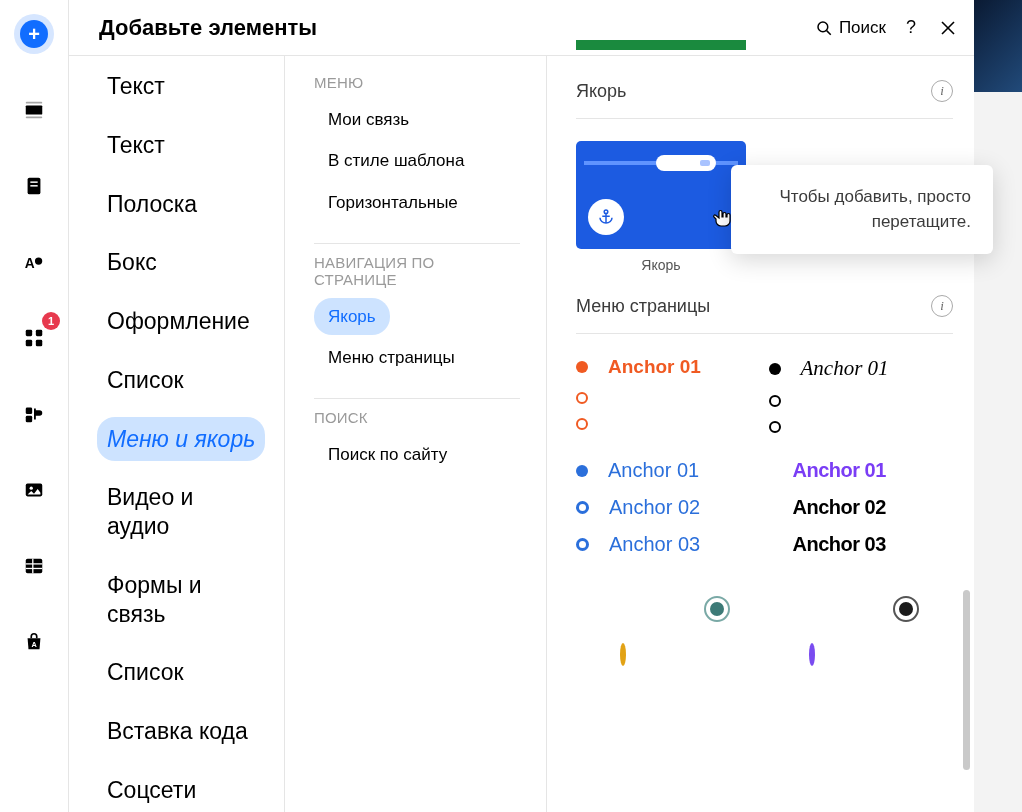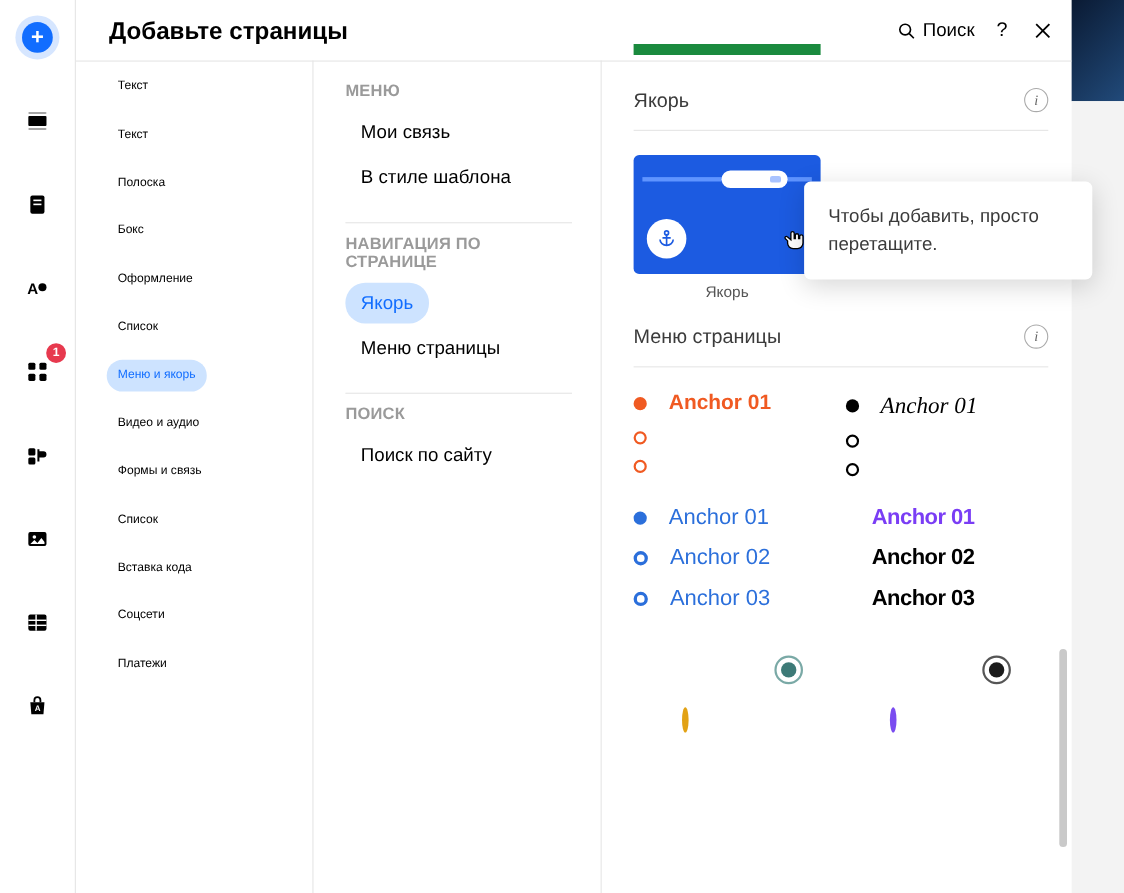--- a/index.html
+++ b/index.html
@@ -22,27 +22,27 @@
   .search-btn { display:flex; align-items:center; gap:6px; font-size:17px; color:#000; cursor:pointer; }
   .help-btn { font-size:18px; cursor:pointer; }
   .close-btn { width:24px; height:24px; display:flex; align-items:center; justify-content:center; cursor:pointer; font-size:20px; }
   .close-btn svg{ width:18px; height:18px; stroke:#000; stroke-width:2.2; }
 
   .divider-v1 { position:absolute; left:215px; top:55px; width:1px; height:757px; background:#e5e5e5; }
   .divider-v2 { position:absolute; left:477px; top:55px; width:1px; height:757px; background:#e5e5e5; }
 
   
   .col1 { position:absolute; left:0px; top:64px; width:215px; padding:0 14px 20px 28px; overflow-y:auto; height:748px; }
-  .cat-item { font-size:11px; color:#000; padding:8px 10px; margin-bottom:2px; border-radius:18px; cursor:pointer; display:inline-block; line-height:1.25;}
-  .cat-item.selected { background:#cde3ff; color:#116dff; }
+  .cat-item { font-size:23px; color:#000; padding:8px 10px; margin-bottom:2px; border-radius:18px; cursor:pointer; display:inline-block; line-height:1.25;}
+  .cat-item.selected { background:#cde3ff; color:#116dff;font-style:italic; }
   .col1 .row { margin-bottom:12px; }
 
   
   .col2 { position:absolute; left:215px; top:64px; width:262px; padding:0 26px 20px 30px; }
-  .sec-heading { font-size:15px; color:#9a9a9a; font-weight:700; letter-spacing:.2px; margin:10px 0 10px 0; }
+  .sec-heading { font-size:15px; color:#9a9a9a; font-weight:400; letter-spacing:.2px; margin:10px 0 10px 0; }
   .sub-item   { font-size:17px; color:#000; padding:8px 14px; margin-bottom:4px; border-radius:18px; cursor:pointer; display:inline-block; line-height:1.25;}
   .sub-item.selected { background:#cde3ff; color:#116dff; }
   .hr { height:1px; background:#e5e5e5; margin:18px 0 8px 0; }
 
   
   .col3 { position:absolute; left:477px; top:0; width:429px; height:812px; overflow-y:auto; padding:0 22px 30px 30px; }
   .green-strip { width:170px; height:10px; background:#1a8a3e; margin:40px 0 30px 0; }
   .sec3-row { display:flex; align-items:center; justify-content:space-between; margin-bottom:16px; }
   .sec3-title { font-size:18px; color:#3b3b3b; }
   .info-icon { width:22px; height:22px; border:1px solid #aaa; border-radius:50%; display:flex; align-items:center; justify-content:center; font-family:Georgia,serif; font-style:italic; font-size:13px; color:#666; cursor:pointer;}
@@ -50,21 +50,21 @@
 
   .anchor-card { width:170px; height:108px; background:#1c5be1; border-radius:5px; position:relative; }
   .anchor-card .topline{ position:absolute; left:8px; right:8px; top:20px; height:4px; background:#5f94ff; }
   .anchor-card .knob{ position:absolute; left:80px; top:14px; width:60px; height:16px; background:#fff; border-radius:8px; }
   .anchor-card .knob::after{ content:""; position:absolute; right:6px; top:5px; width:10px; height:6px; background:#a9c3ff; border-radius:2px; }
   .anchor-card .circle{ position:absolute; left:12px; bottom:14px; width:36px; height:36px; border-radius:50%; background:#fff; display:flex; align-items:center; justify-content:center; }
   .anchor-card .circle svg{ width:18px; height:18px; }
   .anchor-cursor { position:absolute; left:134px; top:66px; width:24px; height:24px; }
   .anchor-caption{ font-size:14px; color:#555; text-align:center; width:170px; margin-top:8px; margin-bottom:22px;}
 
-  .tooltip { position:absolute; width:262px; background:#fff; border-radius:6px; box-shadow:0 6px 24px rgba(0,0,0,.16); padding:20px 22px; font-size:17px; color:#3b3b3b; line-height:1.45; }
+  .tooltip { position:absolute; width:262px; background:#fff; border-radius:6px; box-shadow:0 6px 24px rgba(0,0,0,.16); padding:20px 22px; font-size:17px; color:#3b3b3b; line-height:1.45;text-align:right; }
 
   
   .previews { display:grid; grid-template-columns:1fr 1fr; column-gap:8px; row-gap:26px; margin-bottom:40px;}
   .preview { display:flex; flex-direction:column; gap:14px; }
   .dotrow { display:flex; align-items:center; gap:20px; }
   .dot { width:12px; height:12px; border-radius:50%; }
   .dot.solid-orange{ background:#f05a22; }
   .dot.ring-orange{ border:2.5px solid #f05a22; }
   .dot.solid-black{ background:#000; }
   .dot.ring-black{ border:2.5px solid #000; }
@@ -166,21 +166,21 @@
           <path d="M5 8 h14 l-1 12 h-12 z"></path>
           <path d="M9 8 v-2 a3 3 0 0 1 6 0 v2" fill="none" stroke="#000" stroke-width="1.8"></path>
           <text x="9.4" y="17" font-size="8" fill="#fff" font-weight="700">A</text>
         </svg>
     </div>
   </div>
 
   <div class="panel">
 
     <div class="panel-header">
-      <div class="panel-title">Добавьте страницы</div>
+      <div class="panel-title">Добавьте элементы</div>
       <div class="header-actions">
         <div class="search-btn">
           <svg width="18" height="18" viewBox="0 0 24 24" fill="none" stroke="#000" stroke-width="2">
               <circle cx="10.5" cy="10.5" r="6.5"></circle>
               <line x1="15.5" y1="15.5" x2="21" y2="21"></line>
             </svg>
           <span>Поиск</span>
         </div>
         <div class="help-btn">?</div>
         <div class="close-btn">
@@ -210,20 +210,21 @@
       <div class="row"><span class="cat-item">Вставка кода</span></div>
       <div class="row"><span class="cat-item">Соцсети</span></div>
       <div class="row"><span class="cat-item">Платежи</span></div>
 
     </div>
 
     <div class="col2">
       <div class="sec-heading">МЕНЮ</div>
       <div><span class="sub-item">Мои связь</span></div>
       <div><span class="sub-item">В стиле шаблона</span></div>
+      <div><span class="sub-item">Горизонтальные</span></div>
       <div class="hr"></div>
 
       <div class="sec-heading">НАВИГАЦИЯ ПО СТРАНИЦЕ</div>
       <div><span class="sub-item selected">Якорь</span></div>
       <div><span class="sub-item">Меню страницы</span></div>
       <div class="hr"></div>
 
       <div class="sec-heading">ПОИСК</div>
       <div><span class="sub-item">Поиск по сайту</span></div>
     </div>

